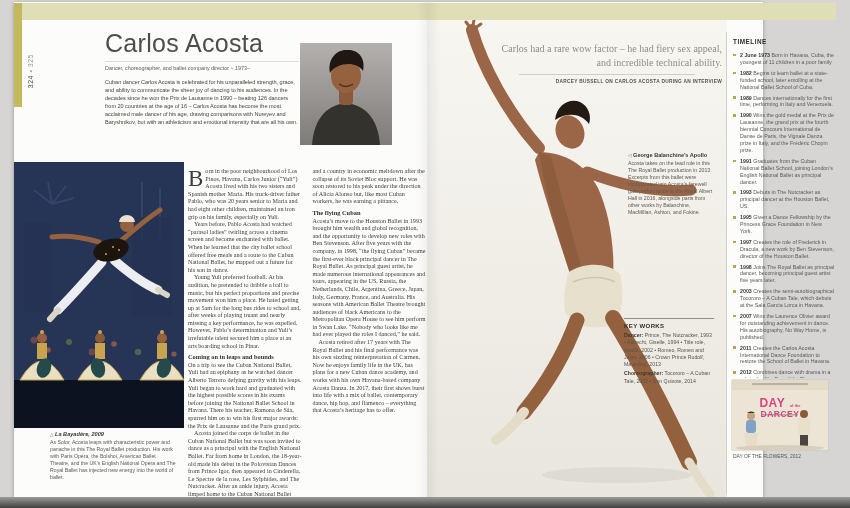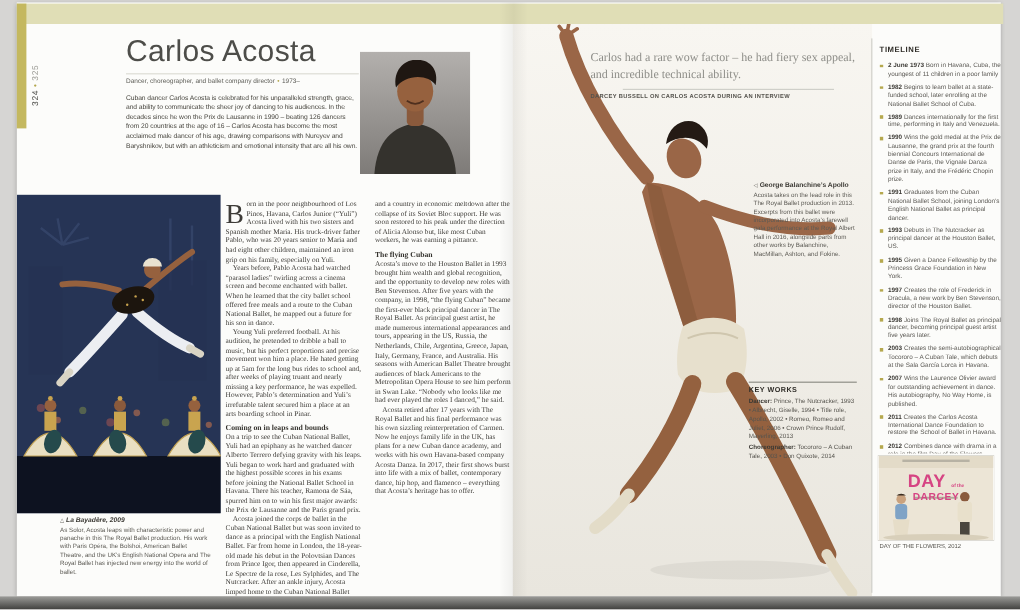--- a/index.html
+++ b/index.html
@@ -1,18 +1,18 @@
 <!DOCTYPE html>
 <html><head>
 <meta charset="utf-8">
 <style>
   html,body{margin:0;padding:0;background:#d6d5d3;}
   .stage{position:relative;width:850px;height:508px;background:#d6d5d3;overflow:hidden;
          font-family:"Liberation Sans",sans-serif;}
-  .page{position:absolute;left:14px;top:2px;width:820px;height:495px;background:#fcfcfa;
+  .page{position:absolute;left:14px;top:2px;width:749px;height:495px;background:#fcfcfa;
         box-shadow:0 1px 4px rgba(0,0,0,.3);}
   .top-band{position:absolute;left:0;top:1px;width:822px;height:17px;background:#e0deb6;}
   .gold-tab{position:absolute;left:0;top:1px;width:8px;height:104px;background:#c4b85f;}
   .vtext{writing-mode:vertical-rl;transform:rotate(180deg);white-space:nowrap;}
   .spread-num{position:absolute;left:13px;top:52px;font-size:7px;color:#4a4a46;letter-spacing:.5px;}
   .spread-num .dim{color:#9a9a94;}
   .spread-num .dot{color:#b3a64c;}
   .chapter-label{position:absolute;left:13px;top:232px;font-size:7px;color:#b6b6b0;letter-spacing:.8px;}
 
   .title-block{position:absolute;left:91px;top:28px;width:194px;}
@@ -36,21 +36,21 @@
   .caption .cap-title{font-size:5.6px;font-weight:bold;color:#3a3833;}
   .caption .marker{font-size:4.5px;color:#6a6862;font-weight:normal;}
   .caption .cap-text{font-size:5.2px;line-height:7px;color:#5c5a54;margin-top:1.5px;}
   .bay-cap{position:absolute;left:36px;top:429px;width:126px;}
   .bay-cap .cap-name{font-style:italic;}
 
   .main-photo{position:absolute;left:413px;top:18px;width:300px;height:477px;overflow:hidden;}
   .gutter-shadow{position:absolute;left:402px;top:0;width:24px;height:495px;
      background:linear-gradient(to right,rgba(0,0,0,0),rgba(0,0,0,.05) 50%,rgba(0,0,0,0));pointer-events:none;}
 
-  .quote{position:absolute;left:478px;top:40px;width:230px;text-align:left;}
+  .quote{position:absolute;left:478px;top:40px;width:230px;text-align:right;}
   .quote-text{font-family:"Liberation Serif",serif;font-size:10px;line-height:13.5px;color:#8e8e89;}
   .quote-rule{width:176px;margin:5px auto 4px;border-top:1px solid #cfcfc9;}
   .quote-attr{font-size:4.8px;font-weight:bold;color:#55534d;letter-spacing:.3px;}
 
   .apollo-cap{position:absolute;left:614px;top:150px;width:88px;}
   .key-works{position:absolute;left:610px;top:316px;width:90px;border-top:1px solid #8f8f88;padding-top:4px;}
   .key-works h4{margin:0 0 3px;font-size:6px;color:#2f2d28;letter-spacing:.4px;}
   .key-works p{margin:0 0 2px;font-size:5.2px;line-height:7.3px;color:#56544e;}
   .kw-label{font-weight:bold;color:#3a3833;}
 
@@ -58,21 +58,21 @@
   .timeline{position:absolute;left:719px;top:36px;width:102px;}
   .timeline h4{margin:0 0 7px;font-size:6.4px;color:#2f2d28;letter-spacing:.5px;}
   .tl-entries{max-height:326px;overflow:hidden;}
   .tl-entry{position:relative;padding-left:7px;margin-bottom:4px;font-size:5.3px;line-height:6.9px;color:#5b5954;}
   .tl-bullet{position:absolute;left:0;top:1.8px;width:2.6px;height:2.6px;background:#b5a84e;}
   .tl-date{color:#3c3a35;}
 
   .poster{position:absolute;left:718px;top:378px;width:96px;height:70px;overflow:hidden;
           box-shadow:0 0 0 .5px #c9c6bd;}
   .poster-title{position:absolute;left:0;top:14px;width:96px;text-align:center;color:#d64483;line-height:1;}
-  .poster-title .l1{font-size:15px;font-weight:bold;letter-spacing:.5px;}
+  .poster-title .l1{font-size:12px;font-weight:bold;letter-spacing:.5px;}
   .poster-title .l2{font-size:4px;font-weight:bold;}
   .poster-title .l3{display:block;font-size:8.5px;font-weight:bold;letter-spacing:.5px;}
   .poster-cap{position:absolute;left:719px;top:452px;width:96px;font-size:4.9px;color:#56544e;}
 
   .bottom-band{position:absolute;left:0;top:497px;width:850px;height:11px;
      background:linear-gradient(to bottom,#9b9b98,#3f3f3d);}
 </style>
 </head>
 <body>
 

